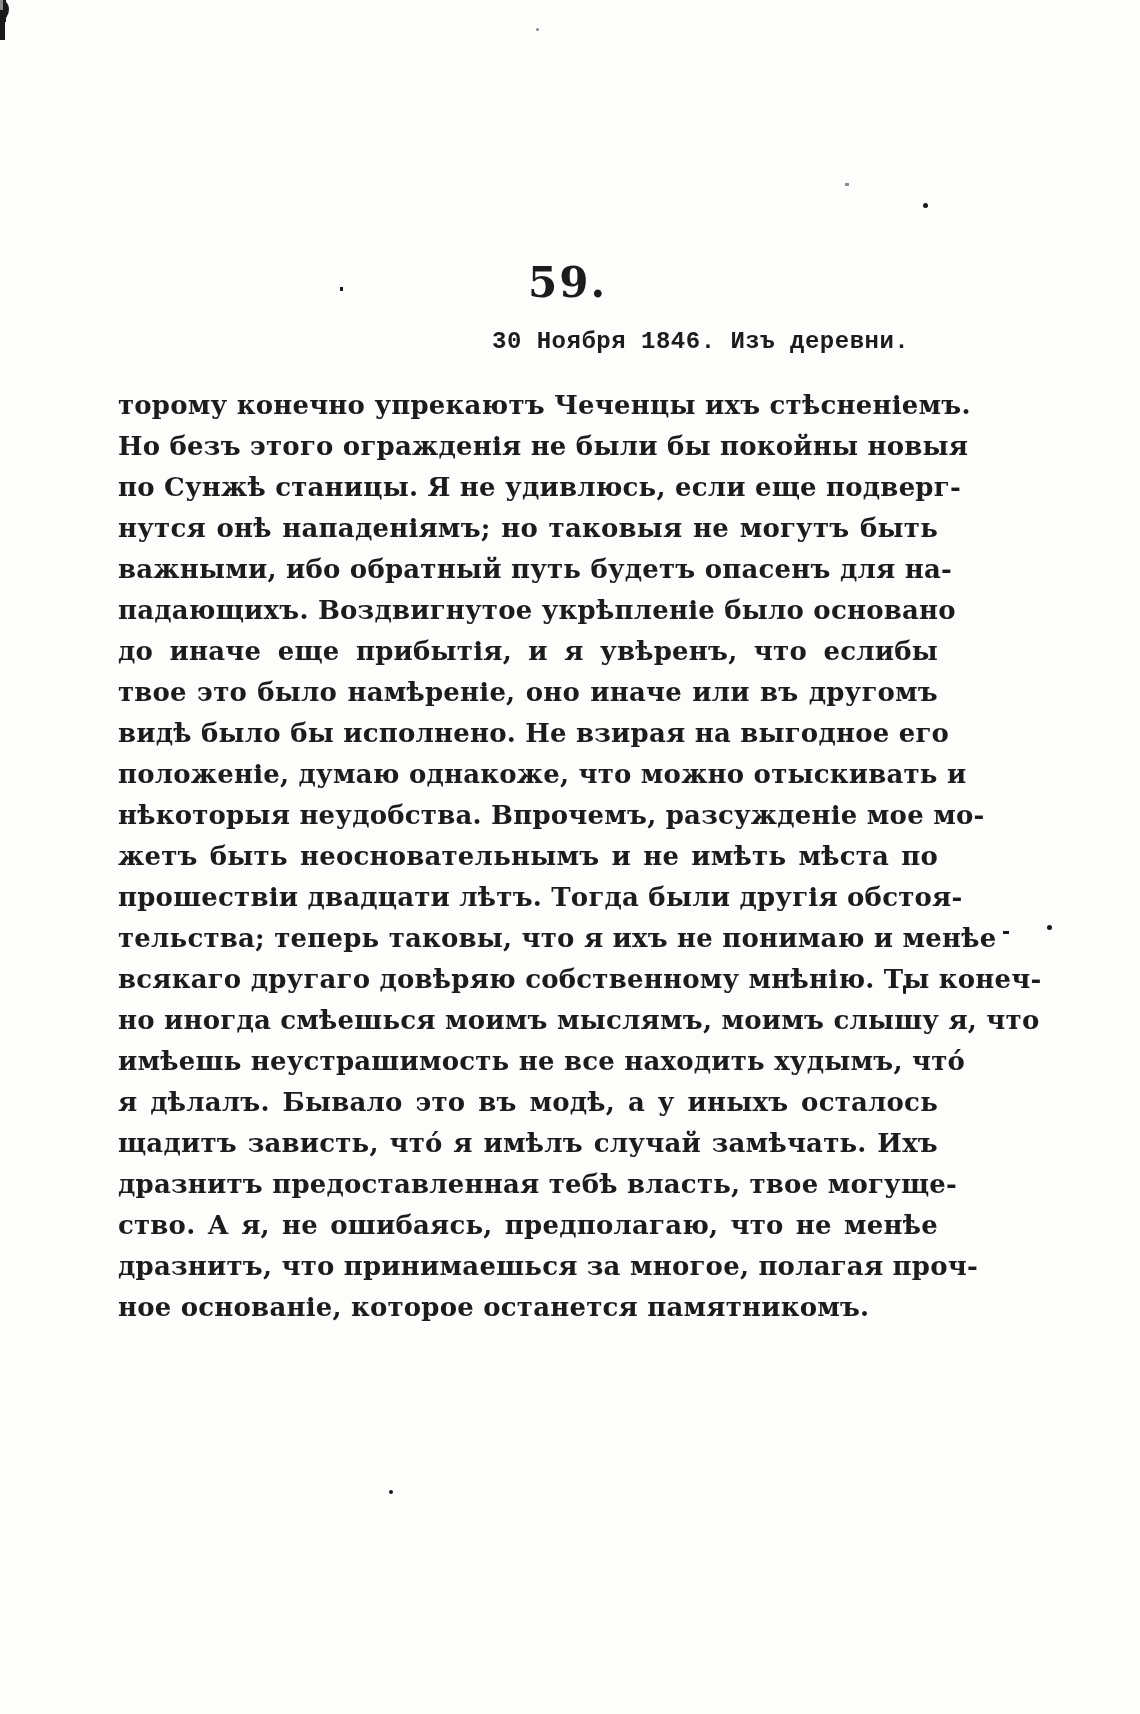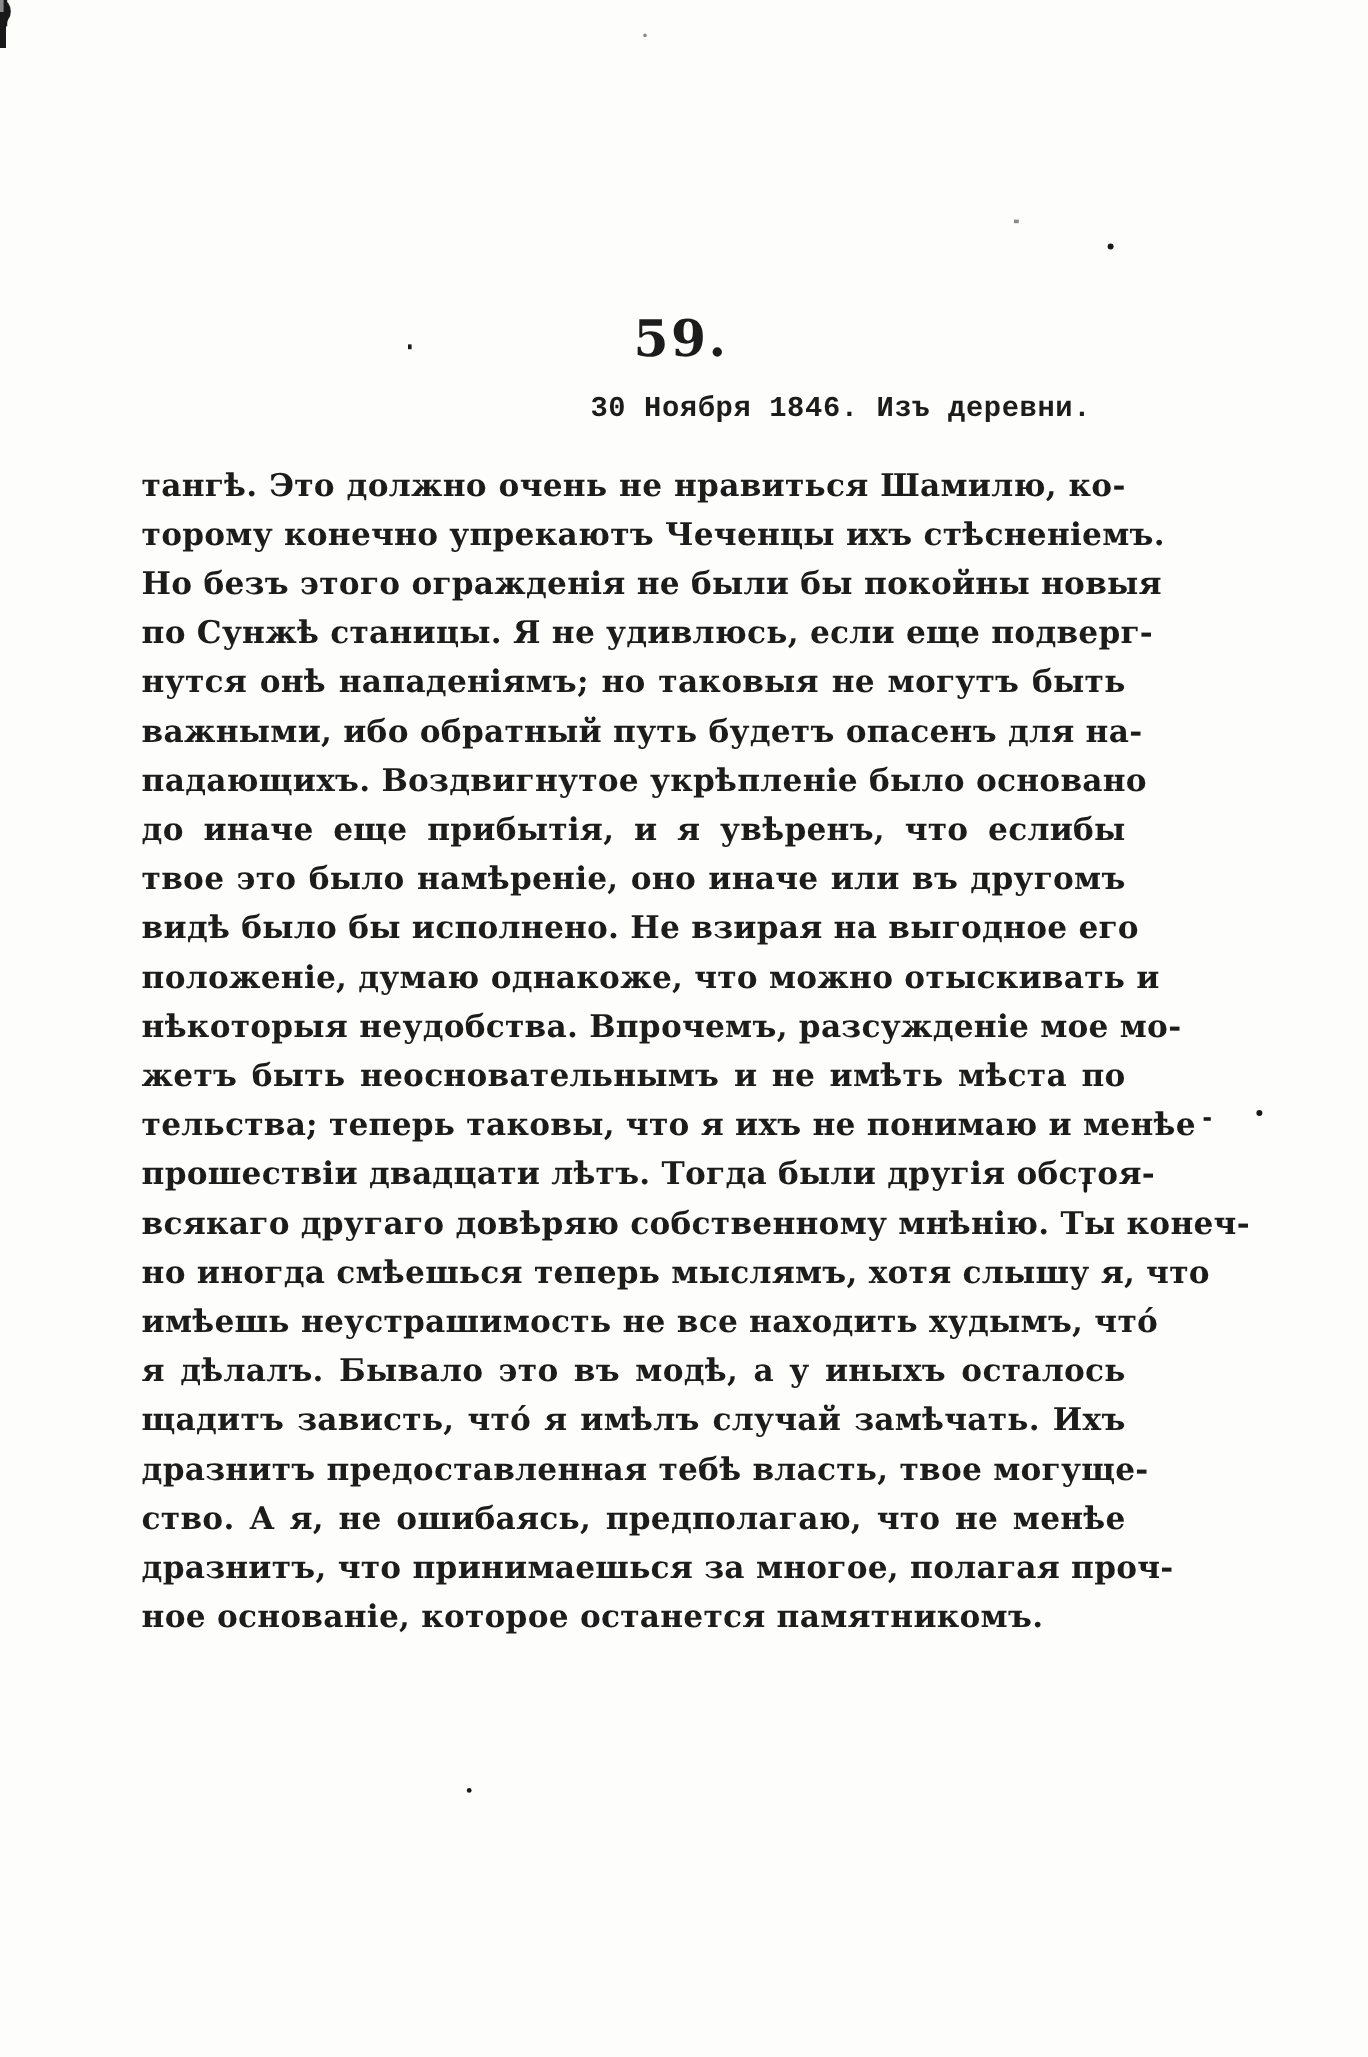--- a/index.html
+++ b/index.html
@@ -76,37 +76,36 @@
 </head>
 <body>
 
 <div class="page">
 
   <div class="section-number">59.</div>
 
   <div class="dateline">30 Ноября 1846. Изъ деревни.</div>
 
   <div class="body-text">
-    <div class="line">тангѣ. Это должно очень не нравиться Шамилю, ко-</div>
     <div class="line">торому конечно упрекаютъ Чеченцы ихъ стѣсненіемъ.</div>
     <div class="line">Но безъ этого огражденія не были бы покойны новыя</div>
     <div class="line">по Сунжѣ станицы. Я не удивлюсь, если еще подверг-</div>
     <div class="line">нутся онѣ нападеніямъ; но таковыя не могутъ быть</div>
     <div class="line">важными, ибо обратный путь будетъ опасенъ для на-</div>
     <div class="line">падающихъ. Воздвигнутое укрѣпленіе было основано</div>
     <div class="line">до иначе еще прибытія, и я увѣренъ, что еслибы</div>
     <div class="line">твое это было намѣреніе, оно иначе или въ другомъ</div>
     <div class="line">видѣ было бы исполнено. Не взирая на выгодное его</div>
     <div class="line">положеніе, думаю однакоже, что можно отыскивать и</div>
     <div class="line">нѣкоторыя неудобства. Впрочемъ, разсужденіе мое мо-</div>
     <div class="line">жетъ быть неосновательнымъ и не имѣть мѣста по</div>
+    <div class="line">прошествіи двадцати лѣтъ. Тогда были другія обстоя-</div>
     <div class="line">тельства; теперь таковы, что я ихъ не понимаю и менѣе</div>
-    <div class="line">прошествіи двадцати лѣтъ. Тогда были другія обстоя-</div>
     <div class="line">всякаго другаго довѣряю собственному мнѣнію. Ты конеч-</div>
-    <div class="line">но иногда смѣешься теперь мыслямъ, хотя слышу я, что</div>
+    <div class="line">но иногда смѣешься моимъ мыслямъ, моимъ слышу я, что</div>
     <div class="line">имѣешь неустрашимость не все находить худымъ, что́</div>
     <div class="line">я дѣлалъ. Бывало это въ модѣ, а у иныхъ осталось</div>
     <div class="line">щадитъ зависть, что́ я имѣлъ случай замѣчать. Ихъ</div>
     <div class="line">дразнитъ предоставленная тебѣ власть, твое могуще-</div>
     <div class="line">ство. А я, не ошибаясь, предполагаю, что не менѣе</div>
     <div class="line">дразнитъ, что принимаешься за многое, полагая проч-</div>
     <div class="line last">ное основаніе, которое останется памятникомъ.</div>
   </div>
 
   <div class="spk m1"></div>

